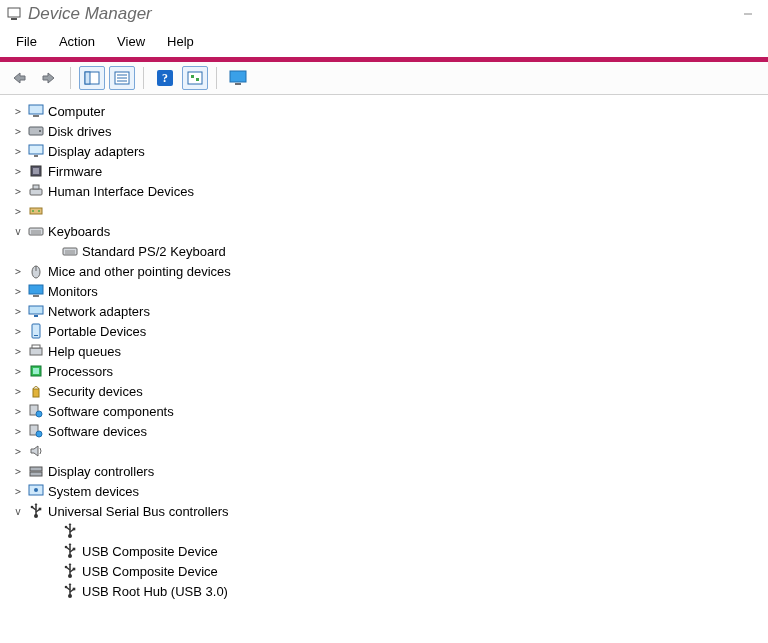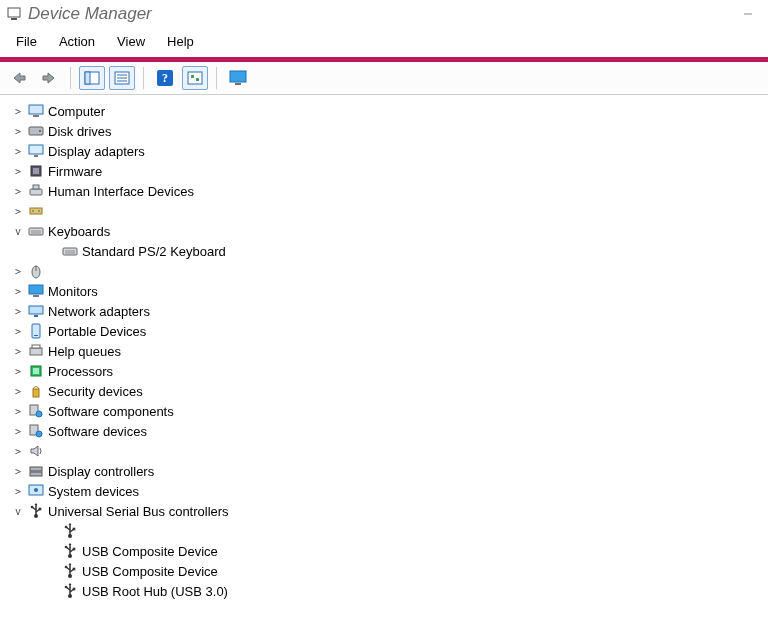--- a/index.html
+++ b/index.html
@@ -231,20 +231,21 @@
       <span class="dev-label">Standard PS/2 Keyboard</span>
     </div>
     <div class="node-row">
       <span class="exp">&gt;</span>
       <span class="dev-icon">
         <svg width="16" height="16" viewBox="0 0 16 16">
           <ellipse cx="8" cy="9" rx="4" ry="6" fill="#cfd4da" stroke="#666"></ellipse>
           <line x1="8" y1="3" x2="8" y2="8" stroke="#666"></line>
         </svg>
       </span>
+      <span class="dev-label">Mice and other pointing devices</span>
     </div>
     <div class="node-row">
       <span class="exp">&gt;</span>
       <span class="dev-icon">
         <svg width="16" height="16" viewBox="0 0 16 16">
           <rect x="1" y="2" width="14" height="9" fill="#3aa0e8" stroke="#1f6fb0"></rect>
           <rect x="5" y="12" width="6" height="2" fill="#7a7a7a"></rect>
         </svg>
       </span>
       <span class="dev-label">Monitors</span>

